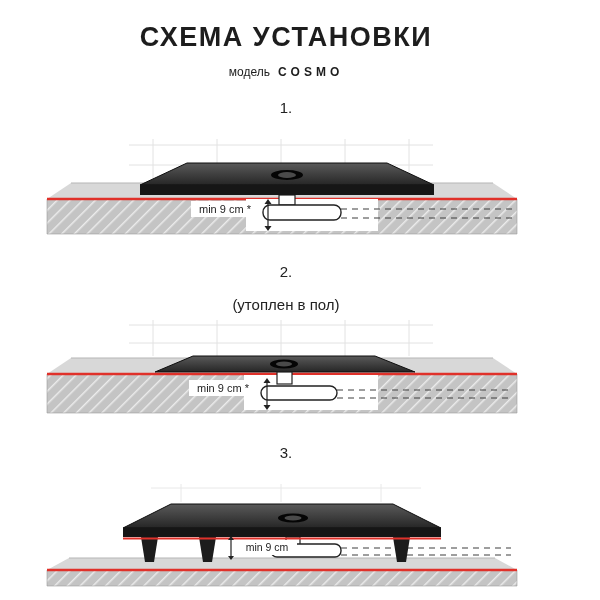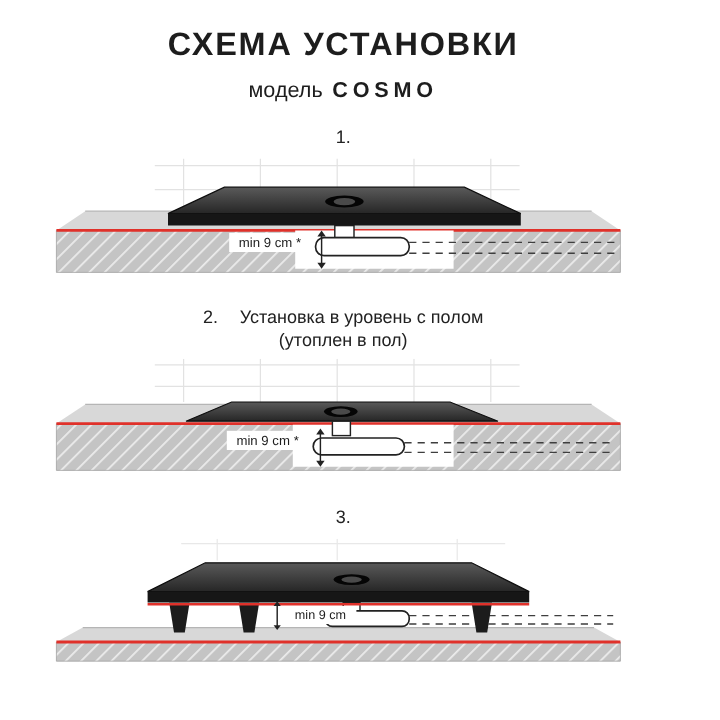--- a/index.html
+++ b/index.html
@@ -9,33 +9,33 @@
   }
   .page{
     width:572px;height:600px;box-sizing:border-box;
     display:flex;flex-direction:column;align-items:center;
     padding-top:22px;
   }
   .title{
     font-size:27px;font-weight:800;letter-spacing:1.5px;color:#1d1d1d;
   }
   .subtitle{
-    margin-top:12px;font-size:18px;color:#1d1d1d;
+    margin-top:12px;font-size:12px;color:#1d1d1d;
   }
   .subtitle .model{
     font-weight:800;letter-spacing:4px;margin-left:8px;
   }
   .section{
     margin-top:20px;display:flex;flex-direction:column;align-items:center;
   }
   .caption{
     font-size:15px;color:#222;display:flex;gap:18px;align-items:baseline;
   }
   .caption .num{min-width:12px;text-align:right;}
-  .caption2{font-size:15px;color:#222;margin-top:2px;}
+  .caption2{font-size:15px;color:#222;margin-top:16px;}
   svg.diagram{margin-top:7px;display:block;}
   svg text{font-family:"Liberation Sans",sans-serif;fill:#1d1d1d;}
 </style>
 </head>
 <body>
 
 <div class="page">
 
   <div class="title">СХЕМА УСТАНОВКИ</div>
   <div class="subtitle">
@@ -105,21 +105,20 @@
       </g>
 
       <rect x="150" y="62" width="68" height="16" fill="#ffffff"></rect>
       <text x="184" y="74" text-anchor="middle" font-size="11">min 9 cm *</text>
     </svg>
   </div>
 
   <div class="section">
     <div class="caption">
       <span class="num">2.</span>
-      <span>Установка в уровень с полом</span>
     </div>
     <div class="caption2">(утоплен в пол)</div>
 
     <svg class="diagram" width="490" height="104" viewBox="0 0 490 104">
       <defs>
         <pattern id="h2" width="9" height="9" patternUnits="userSpaceOnUse" patternTransform="rotate(45)">
           <rect width="9" height="9" fill="#c4c4c4"></rect>
           <line x1="0" y1="0" x2="0" y2="9" stroke="#ebebeb" stroke-width="3"></line>
         </pattern>
         <linearGradient id="t2" x1="0" y1="0" x2="0" y2="1">

